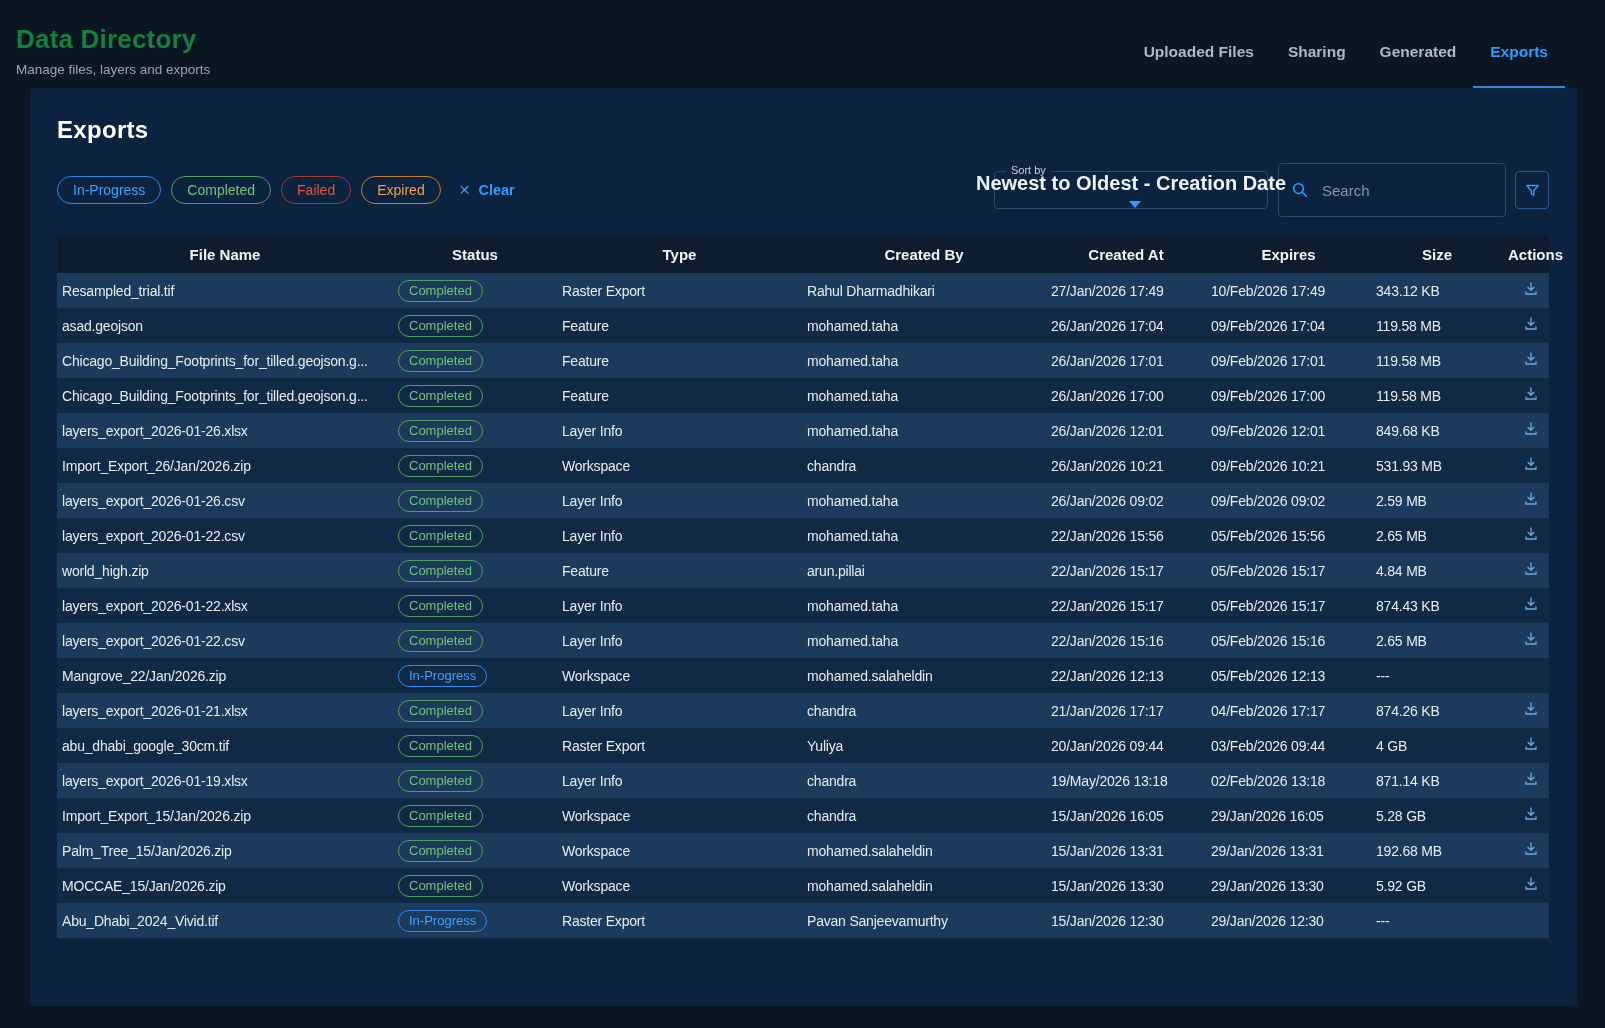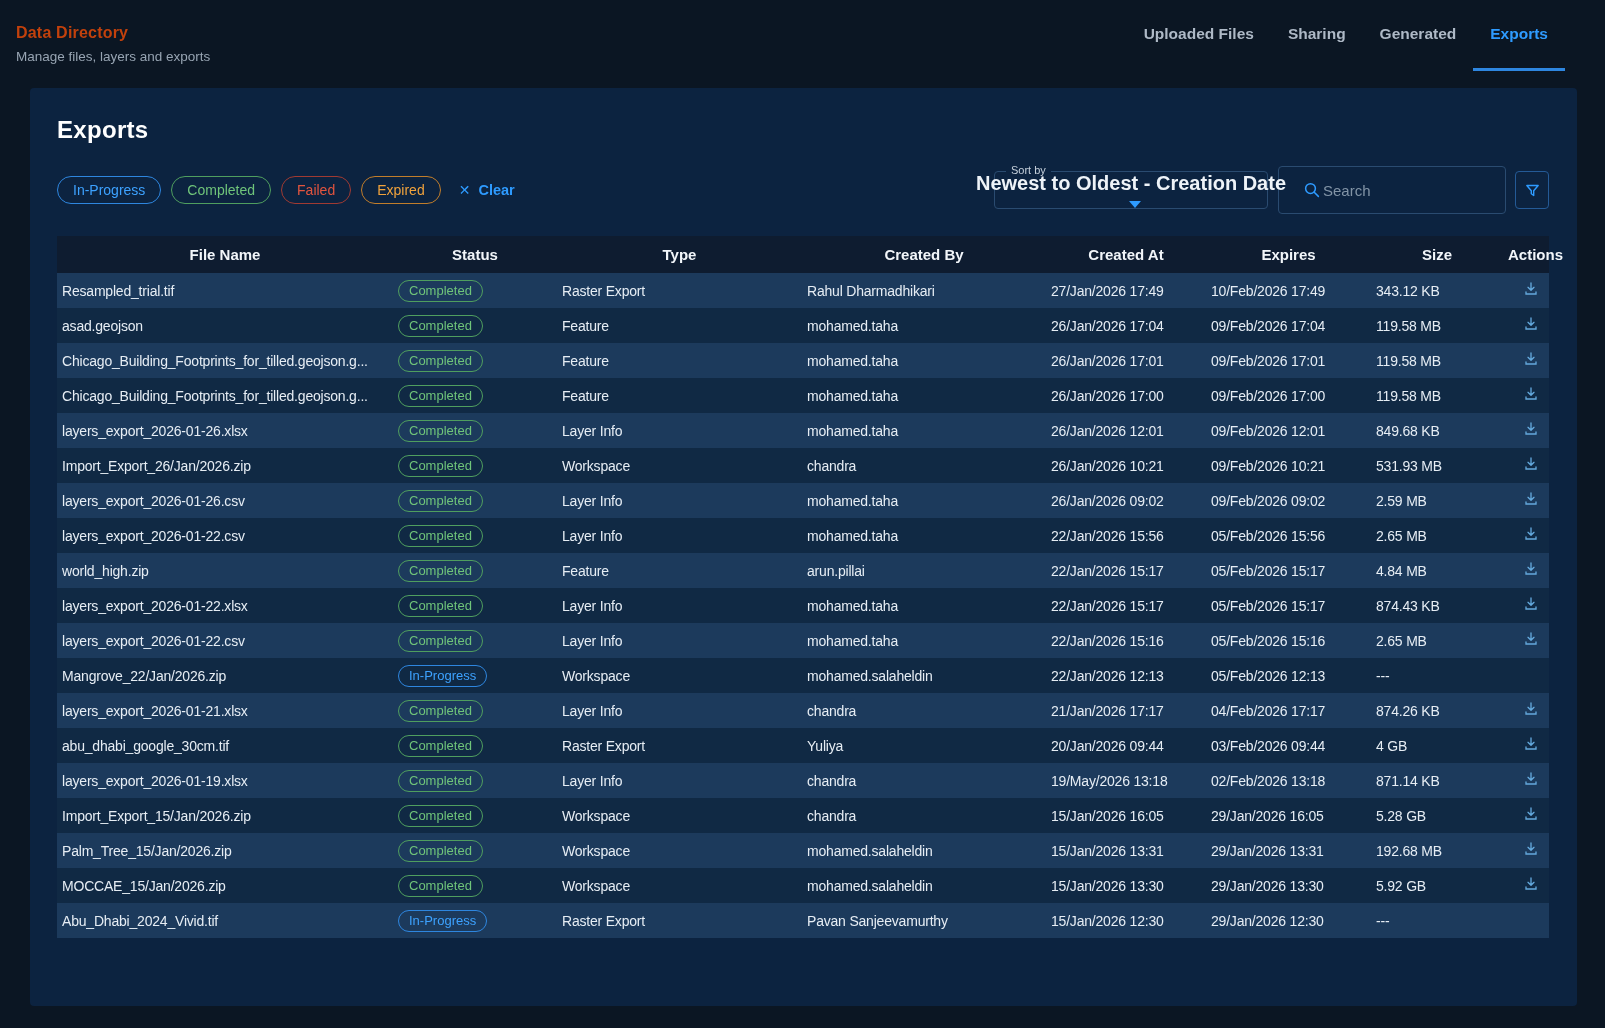--- a/index.html
+++ b/index.html
@@ -12,27 +12,27 @@
     color: #e6edf4;
   }
 
   
   .topbar {
     position: absolute; top: 0; left: 0; right: 0; height: 88px;
     display: flex; justify-content: space-between; align-items: stretch;
     background: #0b1623;
   }
   .title-block { padding: 24px 0 0 16px; }
-  .page-title { font-size: 16px; font-weight: 700; color: #c2410c; letter-spacing: .2px; }
+  .page-title { font-size: 26px; font-weight: 700; color: #15803d; letter-spacing: .2px; }
   .page-subtitle { margin-top: 7px; font-size: 13.5px; color: #97a4b2; }
 
   .top-nav { display: flex; align-items: stretch; margin-right: 40px; }
   .tab {
     display: flex; align-items: center;
-    padding: 16px 17px; margin-top: 0;
+    padding: 16px 17px; margin-top: 18px;
     font-size: 15.5px; font-weight: 700; color: #aeb9c6;
     cursor: pointer; height: 71px; border-bottom: 3px solid transparent;
   }
   .tab.active { color: #2e9bff; border-bottom-color: #2e86e0; }
 
   
   .panel {
     position: absolute; top: 88px; left: 30px; width: 1547px; height: 918px;
     background: #0c2340; border-radius: 4px;
     padding: 28px 28px 0 27px;
@@ -71,23 +71,23 @@
     font-size: 11px; color: #c6d0db; background: #0c2340; padding: 0 5px;
   }
   .sort-value { flex: 1; font-size: 20px; font-weight: 700; color: #eef3f8; white-space: nowrap; }
   .caret {
     width: 0; height: 0; margin-left: 8px;
     border-left: 6px solid transparent; border-right: 6px solid transparent;
     border-top: 7px solid #2e9bff;
   }
 
   .search-box {
-    width: 228px; height: 48px; margin-left: 10px;
+    width: 228px; height: 54px; margin-left: 10px;
     border: 1px solid #2a4b70; border-radius: 4px;
-    display: flex; align-items: center; padding: 0 24px; gap: 2px;
+    display: flex; align-items: center; padding: 0 12px; gap: 13px;
   }
   .search-box input {
     flex: 1; min-width: 0; background: transparent; border: none; outline: none;
     color: #dfe6ee; font-size: 15px; font-family: inherit;
   }
   .search-box input::placeholder { color: #8294a6; }
 
   .filter-btn {
     width: 34px; height: 38px; margin-left: 9px;
     background: transparent; border: 1px solid #245a96; border-radius: 4px;

